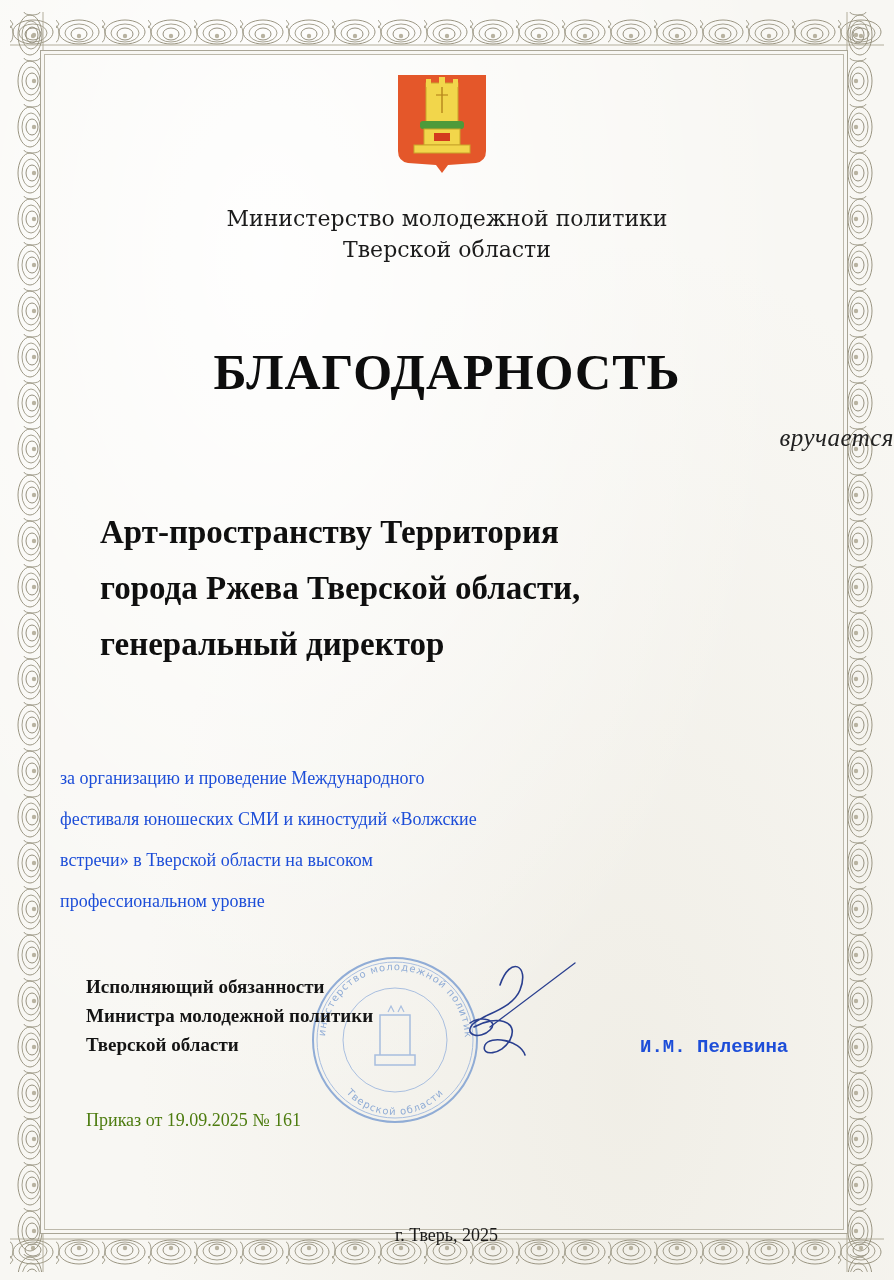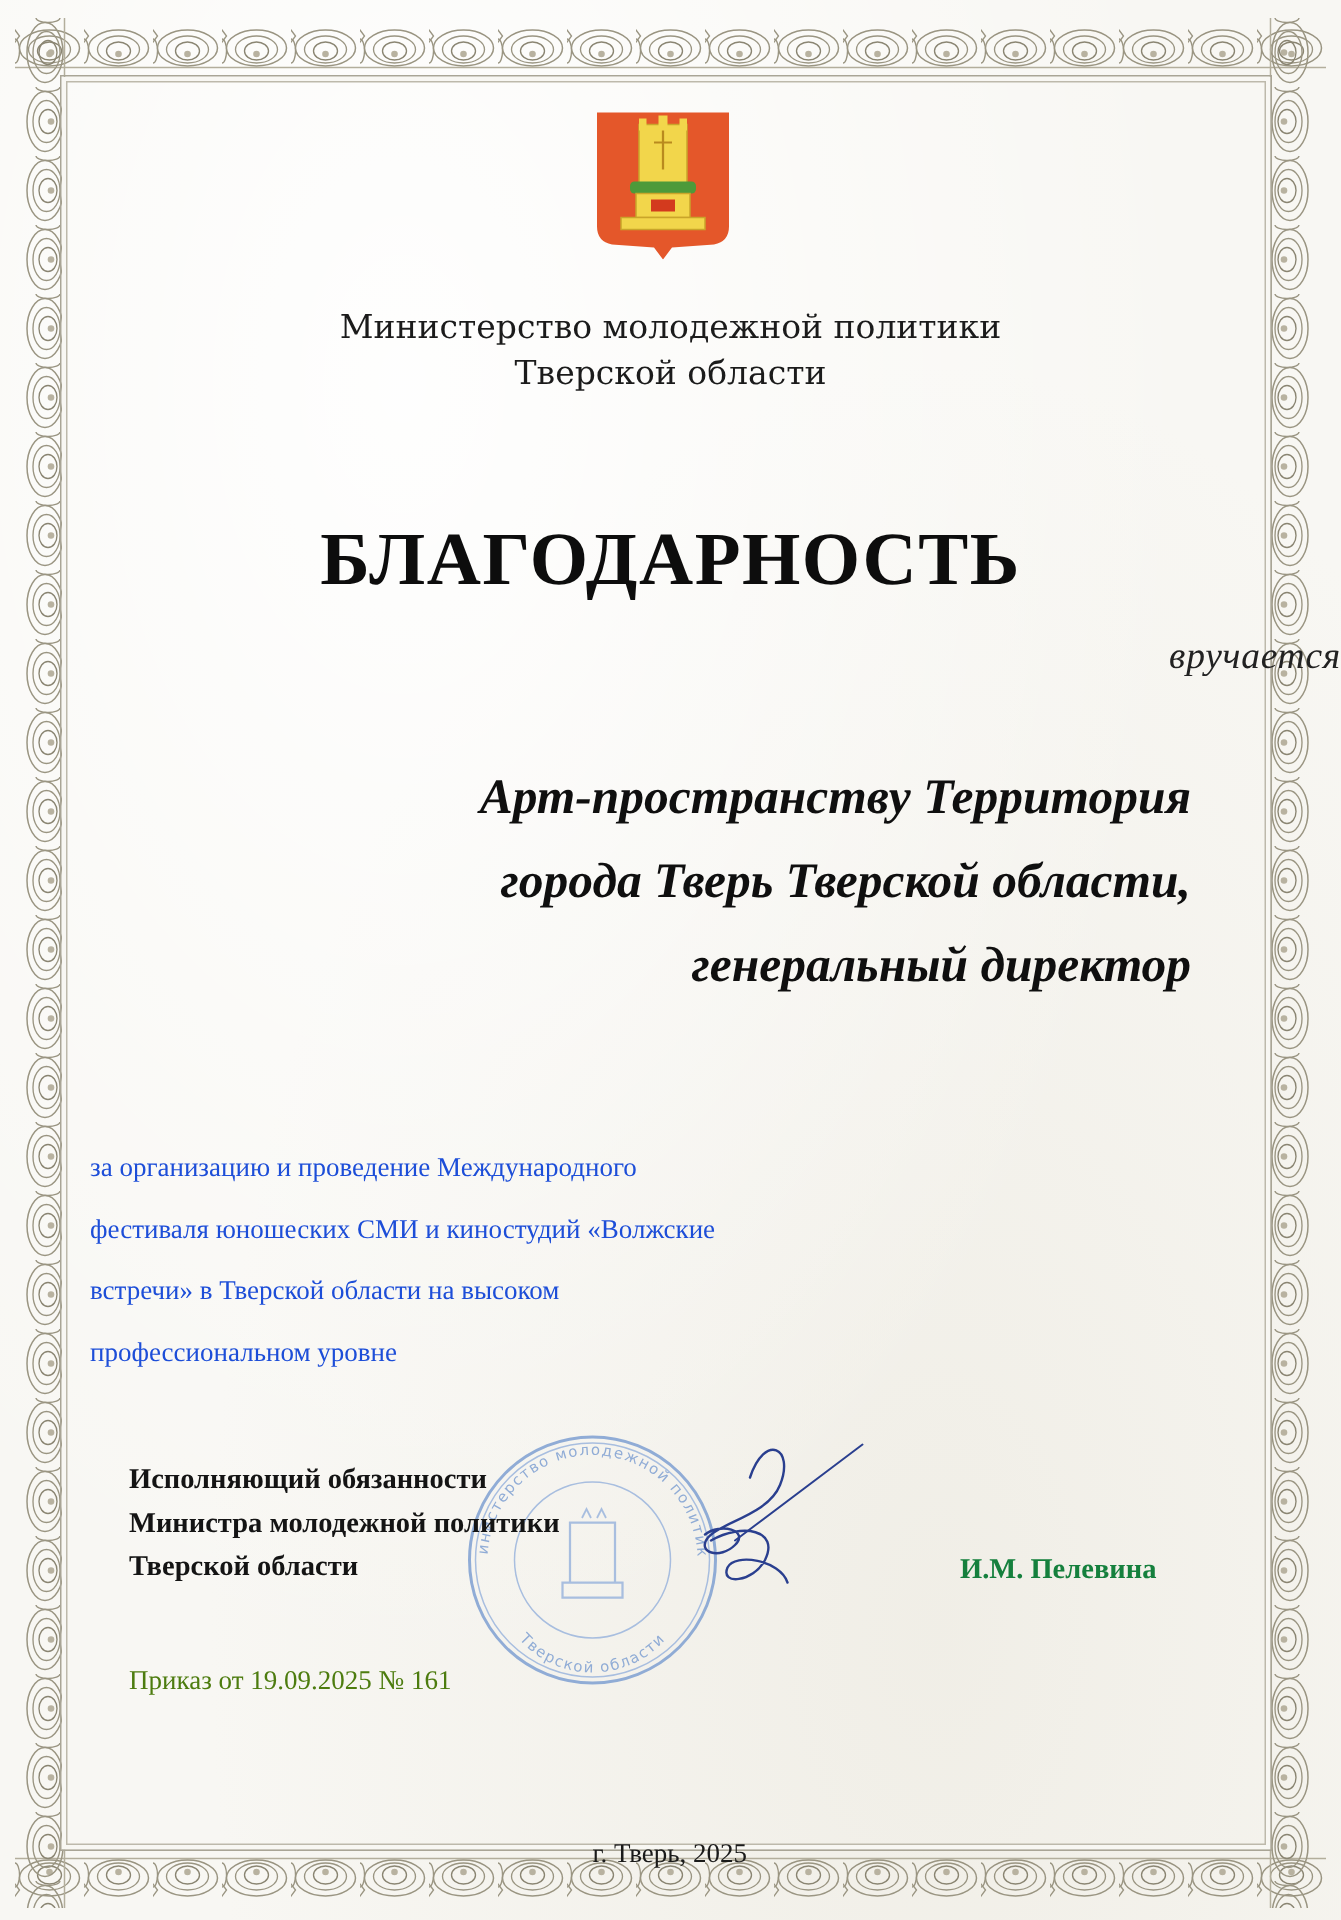--- a/index.html
+++ b/index.html
@@ -45,37 +45,37 @@
       text-align: center; font-weight: bold;
       font-size: 50px; letter-spacing: 1px; color: #0d0d0d;
     }
     .subtitle {
       position: absolute; left: 0; right: 0; top: 424px;
       text-align: right; font-style: italic;
       font-size: 25px; color: #222; letter-spacing: 0.5px;
     }
     .recipient {
       position: absolute; left: 100px; right: 100px; top: 504px;
-      text-align: right; font-style: italic; font-weight: bold;
+      text-align: left; font-weight: bold;
       font-size: 33px; line-height: 56px; color: #0f0f0f;
     }
     .recipient div { white-space: nowrap; }
     .reason {
       position: absolute; left: 60px; right: 60px; top: 758px;
       text-align: left;
       font-size: 18px; line-height: 41px; color: #1d4ed8;
     }
     .reason div { white-space: nowrap; }
     .signer {
       position: absolute; left: 86px; top: 972px;
       font-weight: bold; font-size: 19px; line-height: 29px; color: #141414;
     }
     .signer-name {
       position: absolute; left: 640px; top: 1036px;
-      font-weight: bold; font-size: 19px; color: #15803d;
+      font-weight: bold; font-size: 19px; color: #1d4ed8; font-family: Liberation Mono, monospace;
     }
     .stamp { position: absolute; left: 300px; top: 950px; width: 190px; height: 180px; opacity: 0.85; }
     .signature { position: absolute; left: 450px; top: 945px; width: 140px; height: 150px; }
     .order {
       position: absolute; left: 86px; top: 1110px;
       font-size: 18px; color: #4d7c0f;
     }
     .place {
       position: absolute; left: 395px; top: 1225px;
       font-size: 18px; color: #1a1a1a;
@@ -173,21 +173,21 @@
 <div class="ministry">
   <div>Министерство молодежной политики</div>
   <div>Тверской области</div>
 </div>
 
 <div class="title">БЛАГОДАРНОСТЬ</div>
 <div class="subtitle">вручается</div>
 
 <div class="recipient">
   <div>Арт-пространству Территория</div>
-  <div>города Тверь Тверской области,</div>
+  <div>города Ржева Тверской области,</div>
   <div>генеральный директор</div>
 </div>
 
 <div class="reason">
   <div>за организацию и проведение Международного</div>
   <div>фестиваля юношеских СМИ и киностудий «Волжские</div>
   <div>встречи» в Тверской области на высоком</div>
   <div>профессиональном уровне</div>
 </div>
 

